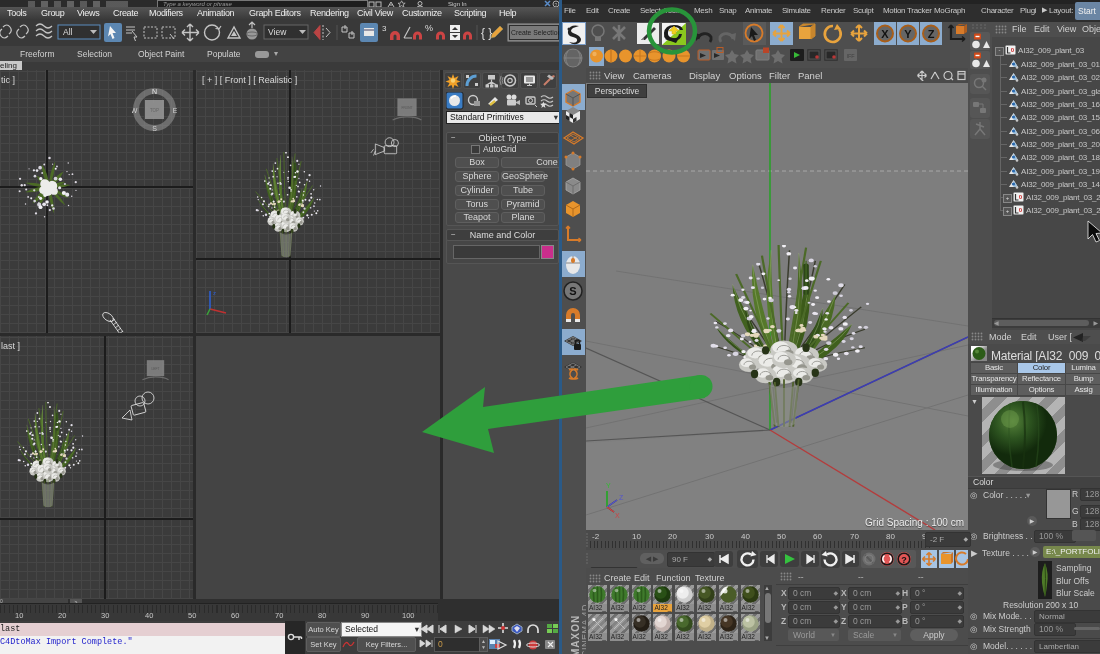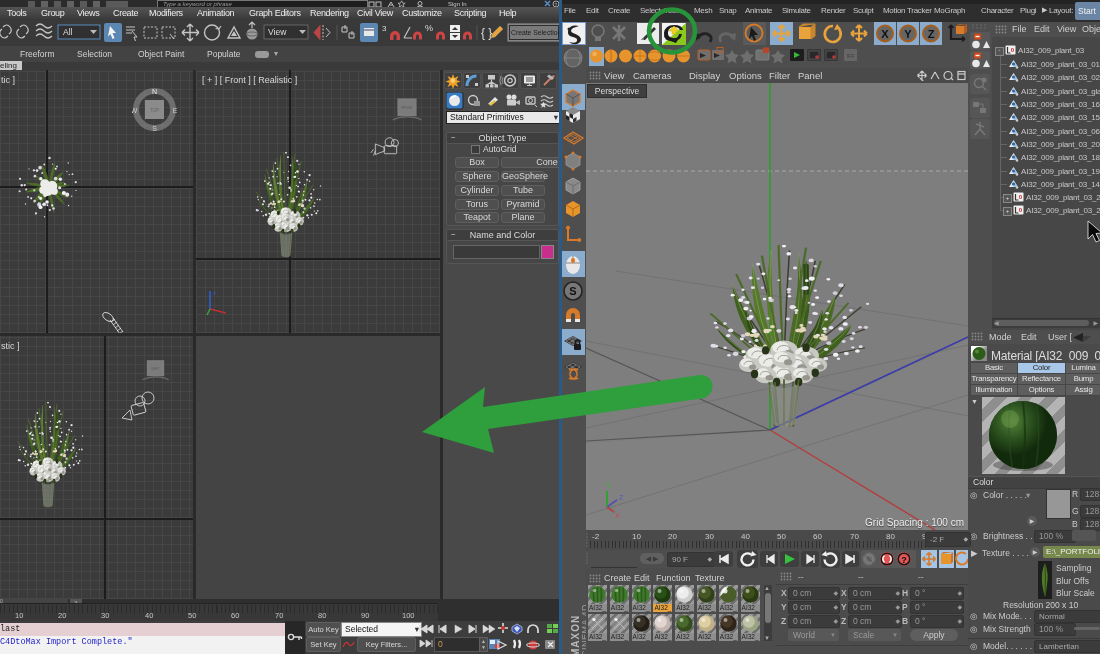--- a/index.html
+++ b/index.html
@@ -520,21 +520,21 @@
       <text x="9" y="8" font-size="6" fill="#2e5fd0" font-family="Liberation Sans">z</text>
     </svg>
   </div>
 
   <div class="vp" id="vp3" style="left:0;top:336px;width:193px;height:263px;background:#3b3b3b;">
     <div class="abs" style="left:0;top:0;right:0;bottom:0;background:
       repeating-linear-gradient(90deg,#464646 0 1px,transparent 1px 9px),
       repeating-linear-gradient(0deg,#464646 0 1px,transparent 1px 9px);"></div>
     <div class="abs" style="left:104px;top:0;width:2px;height:263px;background:#1c1c1c;"></div>
     <div class="abs" style="left:0;top:182px;width:193px;height:2px;background:#1c1c1c;"></div>
-    <div class="vplabel" style="left:1px;top:5px;">stic ]</div>
+    <div class="vplabel" style="left:1px;top:5px;">last ]</div>
 
     <svg class="abs" style="left:9px;top:66px;width:78px;height:108px;" viewBox="0 0 100 142">
           <use href="#bq"></use>
         </svg>
 
     <svg class="abs" style="left:141px;top:22px;width:29px;height:29px;" viewBox="0 0 40 40">
       <rect x="8" y="3" width="24" height="22" fill="#888" opacity="0.85"></rect>
       <rect x="11" y="6" width="18" height="16" fill="#7b7b7b"></rect>
       <text x="20" y="16" font-size="4.5" fill="#555" text-anchor="middle" font-family="Liberation Sans">LEFT</text>
       <path d="M2 30 Q10 26 20 26 Q32 26 38 30" stroke="#777" stroke-width="1.5" fill="none" opacity="0.8"></path>

